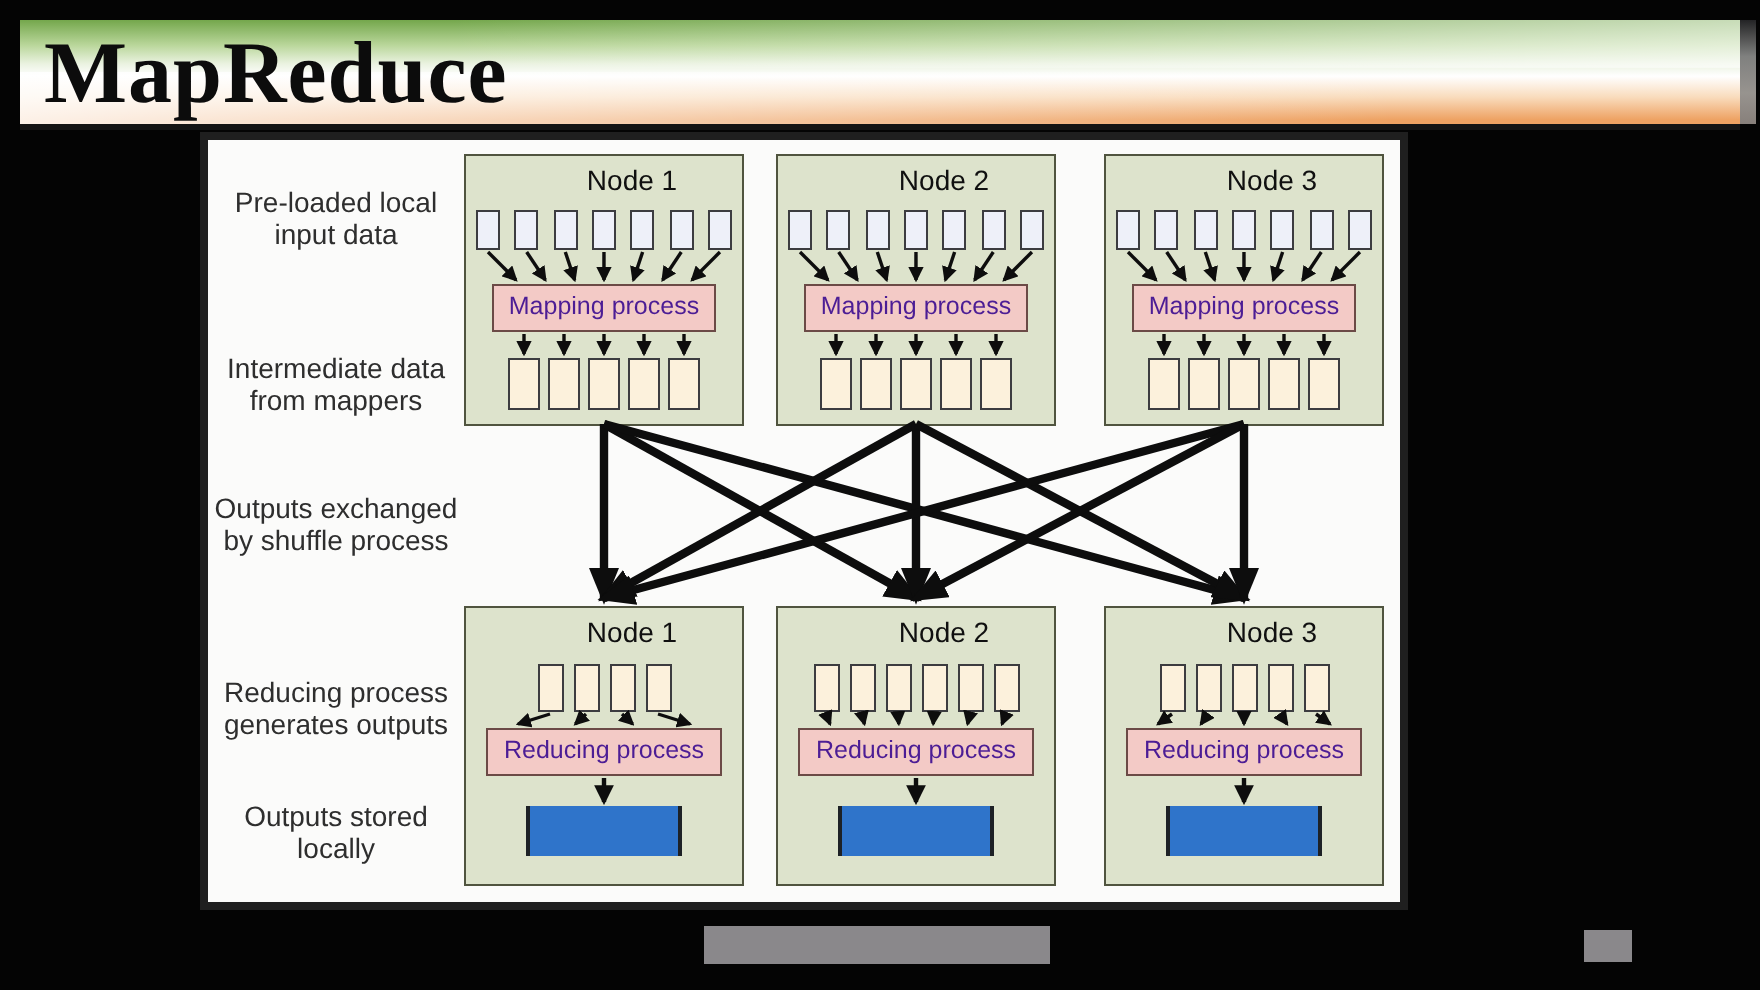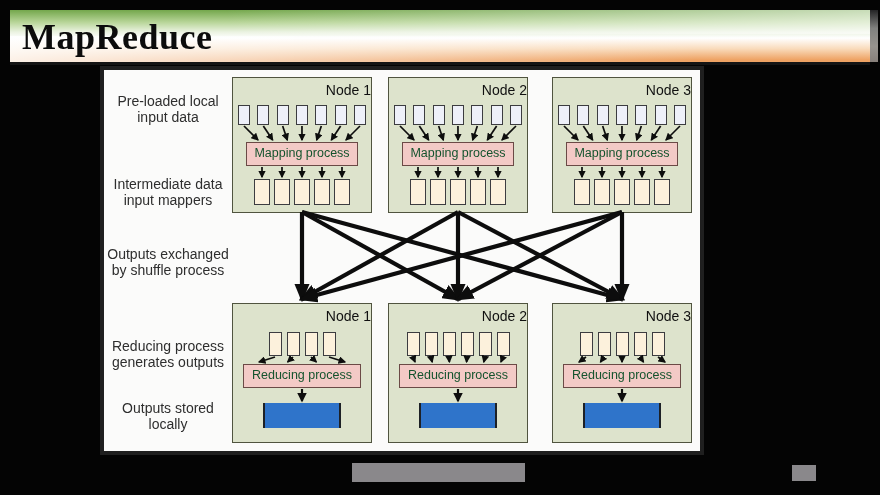--- a/index.html
+++ b/index.html
@@ -18,52 +18,52 @@
     border-bottom:3px solid #141414;
   }
   .banner-cap{
     position:absolute;left:870px;top:10px;width:8px;height:52px;
     background:linear-gradient(to bottom,#2e2e30 0%,#a9aaa8 35%,#c8c3bd 70%,#b3a9a2 100%);
     opacity:.75;
   }
   .banner h1{
     margin:0;padding:0 0 0 12px;line-height:54px;
     font-family:"Liberation Serif","DejaVu Serif",serif;
-    font-size:36px;font-weight:bold;color:#0c0c0c;letter-spacing:.5px;
+    font-size:44px;font-weight:bold;color:#0c0c0c;letter-spacing:.5px;
   }
   
   .slide{
     position:absolute;left:100px;top:66px;width:604px;height:389px;
     box-sizing:border-box;background:var(--slide_bg);
     border:4px solid #1f1f1f;
   }
   
   .row-label{
     position:absolute;white-space:pre-line;text-align:center;
     font-size:14px;line-height:16px;color:var(--label_color);
   }
   
   .node{
     position:absolute;width:140px;box-sizing:border-box;
     background:var(--node_fill);border:1.5px solid var(--node_border);
   }
   .node.top{height:136px;}
   .node.bottom{height:140px;}
-  .node-title{font-size:14px;height:18px;text-align:right;margin-top:4px;color:#101010;padding-left:28px;}
+  .node-title{font-size:14px;height:18px;text-align:center;margin-top:4px;color:#101010;padding-left:28px;}
   .box-row{display:flex;}
   .inputs{justify-content:space-between;padding:0 5px;margin-top:5px;height:20px;}
   .inputs .dbox{width:12px;height:20px;background:var(--input_box_fill);border:1px solid var(--box_border);box-sizing:border-box;}
   .inter{justify-content:center;gap:4px;margin-top:13px;height:26px;}
   .inter .dbox{width:16px;height:26px;background:var(--intermediate_box_fill);border:1px solid var(--box_border);box-sizing:border-box;}
   .rboxes{justify-content:center;gap:5px;margin-top:6px;height:24px;}
   .rboxes .dbox{width:13px;height:24px;background:var(--intermediate_box_fill);border:1px solid var(--box_border);box-sizing:border-box;}
   .process{
     margin:17px auto 0;width:112px;height:24px;box-sizing:border-box;
     background:var(--process_fill);border:1.5px solid var(--process_border);
-    font-size:12.5px;line-height:21px;text-align:center;color:#14532d;
+    font-size:12.5px;line-height:21px;text-align:center;color:#4c1d95;
   }
   .node.bottom .process{width:118px;margin-top:8px;}
   .output{
     width:78px;height:25px;margin:15px auto 0;box-sizing:border-box;
     background:var(--output_blue);
     border-left:2px solid #1d2126;border-right:2px solid #1d2126;
   }
   
   #arrows{position:absolute;left:0;top:0;pointer-events:none;z-index:10;}
   #arrows line{stroke:var(--arrow_color);}
@@ -78,21 +78,21 @@
 <div class="banner">
   <h1>MapReduce</h1>
 </div>
 <div class="banner-cap"></div>
 
 <div class="slide"></div>
 
 <div class="row-label" style="left:106px;top:93px;width:124px;">Pre-loaded local
 input data</div>
 <div class="row-label" style="left:106px;top:176px;width:124px;">Intermediate data
-input mappers</div>
+from mappers</div>
 <div class="row-label" style="left:104px;top:246px;width:128px;">Outputs exchanged
 by shuffle process</div>
 <div class="row-label" style="left:104px;top:338px;width:128px;">Reducing process
 generates outputs</div>
 <div class="row-label" style="left:106px;top:400px;width:124px;">Outputs stored
 locally</div>
 
 <div class="node top" style="left:232px;top:77px;">
   <div class="node-title">Node 1</div>
   <div class="box-row inputs">

